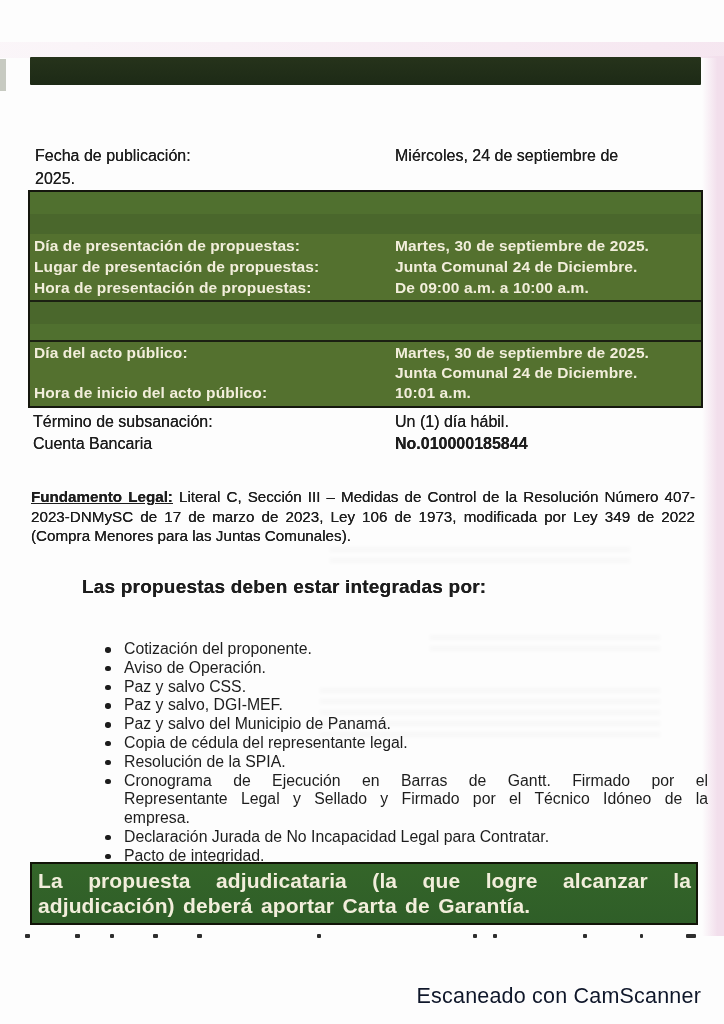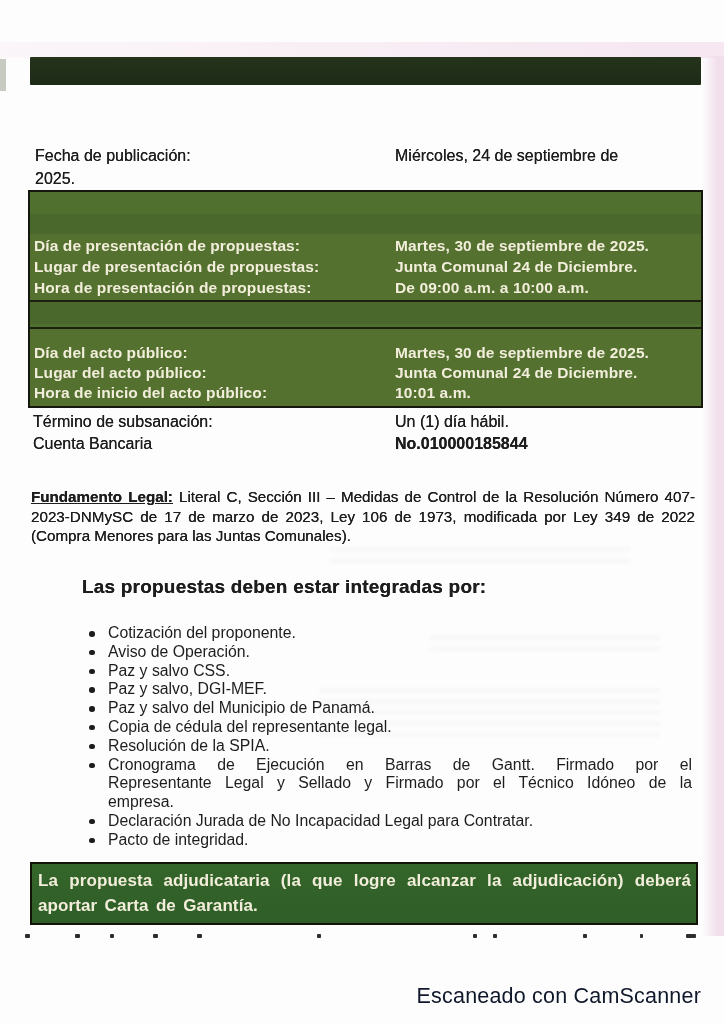--- a/index.html
+++ b/index.html
@@ -33,54 +33,54 @@
   .pub-value{left:395px;top:147px;font-size:16px;}
   .pub-wrap{left:35px;top:170px;font-size:16px;}
 
   
   .green-table{left:28px;top:190px;width:671px;height:214px;
     border:2px solid #15170e;
     background:repeating-linear-gradient(180deg,#50702f 0 22px,#4a672c 22px 44px);}
   .tgroup{position:relative;margin-top:42px;}
   .tgroup.first{border-bottom:2px solid #1b2012;background:var(--table_green,#54712f);padding:1px 0 2px 0;}
   .tgroup.second{border-top:2px solid #1b2012;background:var(--table_green,#54712f);
-    position:absolute;left:0;bottom:0;width:100%;padding:14px 0 3px 0;}
+    position:absolute;left:0;bottom:0;width:100%;padding:1px 0 3px 0;}
   .trow{position:relative;height:21px;line-height:21px;}
   .tgroup.second .trow{height:20px;line-height:20px;}
   .trow .lbl{position:absolute;left:4px;white-space:nowrap;}
   .trow .val{position:absolute;left:365px;white-space:nowrap;}
   .trow span{color:var(--row_text,#f2eedb);font-weight:bold;font-size:15.5px;letter-spacing:.1px;}
 
   
   .info-rows{left:33px;top:411px;width:662px;}
   .irow{position:relative;height:21.5px;line-height:21.5px;font-size:16px;}
   .irow .lbl{position:absolute;left:0;}
   .irow .val{position:absolute;left:362px;}
   .irow .val.bold{font-weight:bold;}
 
   
   .legal{left:31px;top:487px;width:664px;font-size:15.2px;line-height:19.6px;
     text-align:justify;}
   .legal .lead{font-weight:bold;text-decoration:underline;margin-top:44px;}
 
   
   .req-heading{left:82px;top:576px;font-size:19px;font-weight:bold;letter-spacing:.2px;}
-  .req-list{left:86px;top:624px;width:606px;margin:0;padding:0;list-style:none;}
+  .req-list{left:86px;top:624px;width:606px;margin:16px;padding:0;list-style:none;}
   .req-list li{position:relative;padding-left:22px;font-size:15.8px;line-height:18.8px;
     margin:0;text-align:justify;}
   .req-list li::before{content:'';position:absolute;left:3px;top:7px;width:5.5px;height:5.5px;
     border-radius:50%;background:#1c1c1c;}
   .req-list li.multiline{word-spacing:5px;}
 
   
   .banner{left:30px;top:862px;width:668px;
     border:2px solid #121408;
     background:linear-gradient(180deg,#346529,var(--banner_green,#2f5e28));
     color:var(--row_text,#f2eedb);
-    font-weight:bold;font-size:17px;line-height:25px;
+    font-weight:bold;font-size:21px;line-height:25px;
     padding:4px 5px 5px 6px;box-sizing:border-box;
     text-align:justify;word-spacing:2.5px;letter-spacing:.1px;}
 
   
   .watermark{right:23px;top:984px;font-size:21.5px;color:#0f172a;letter-spacing:.2px;}
 </style>
 </head>
 <body>
 
 <div class="abs top-tint"></div>
@@ -110,21 +110,20 @@
       <span class="lbl">Hora de presentación de propuestas:</span>
       <span class="val">De 09:00 a.m. a 10:00 a.m.</span>
     </div>
   </div>
   <div class="tgroup second">
     <div class="trow">
       <span class="lbl">Día del acto público:</span>
       <span class="val">Martes, 30 de septiembre de 2025.</span>
     </div>
     <div class="trow">
-      <span class="lbl">Lugar del acto público:</span>
       <span class="val">Junta Comunal 24 de Diciembre.</span>
     </div>
     <div class="trow">
       <span class="lbl">Hora de inicio del acto público:</span>
       <span class="val">10:01 a.m.</span>
     </div>
   </div>
 </div>
 
 <div class="abs info-rows">

